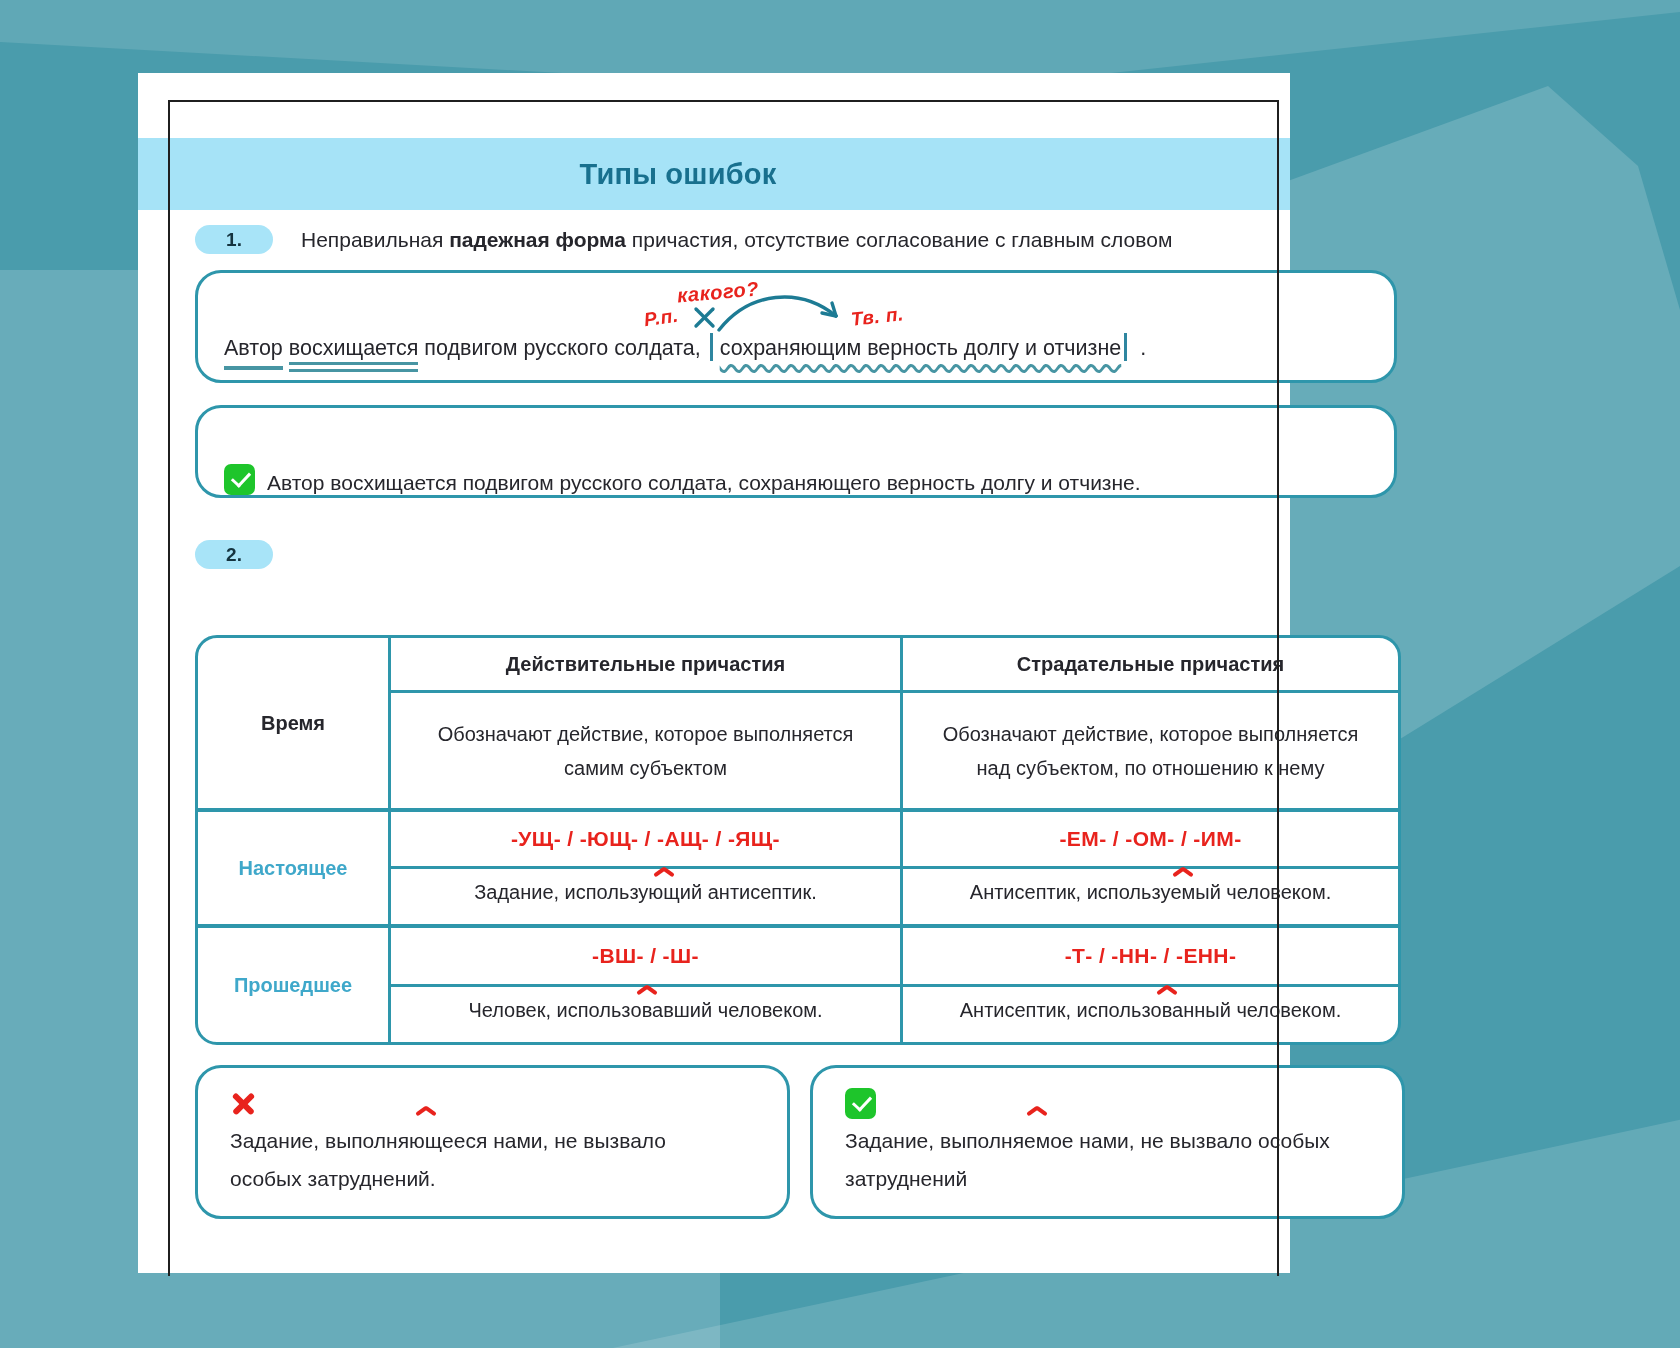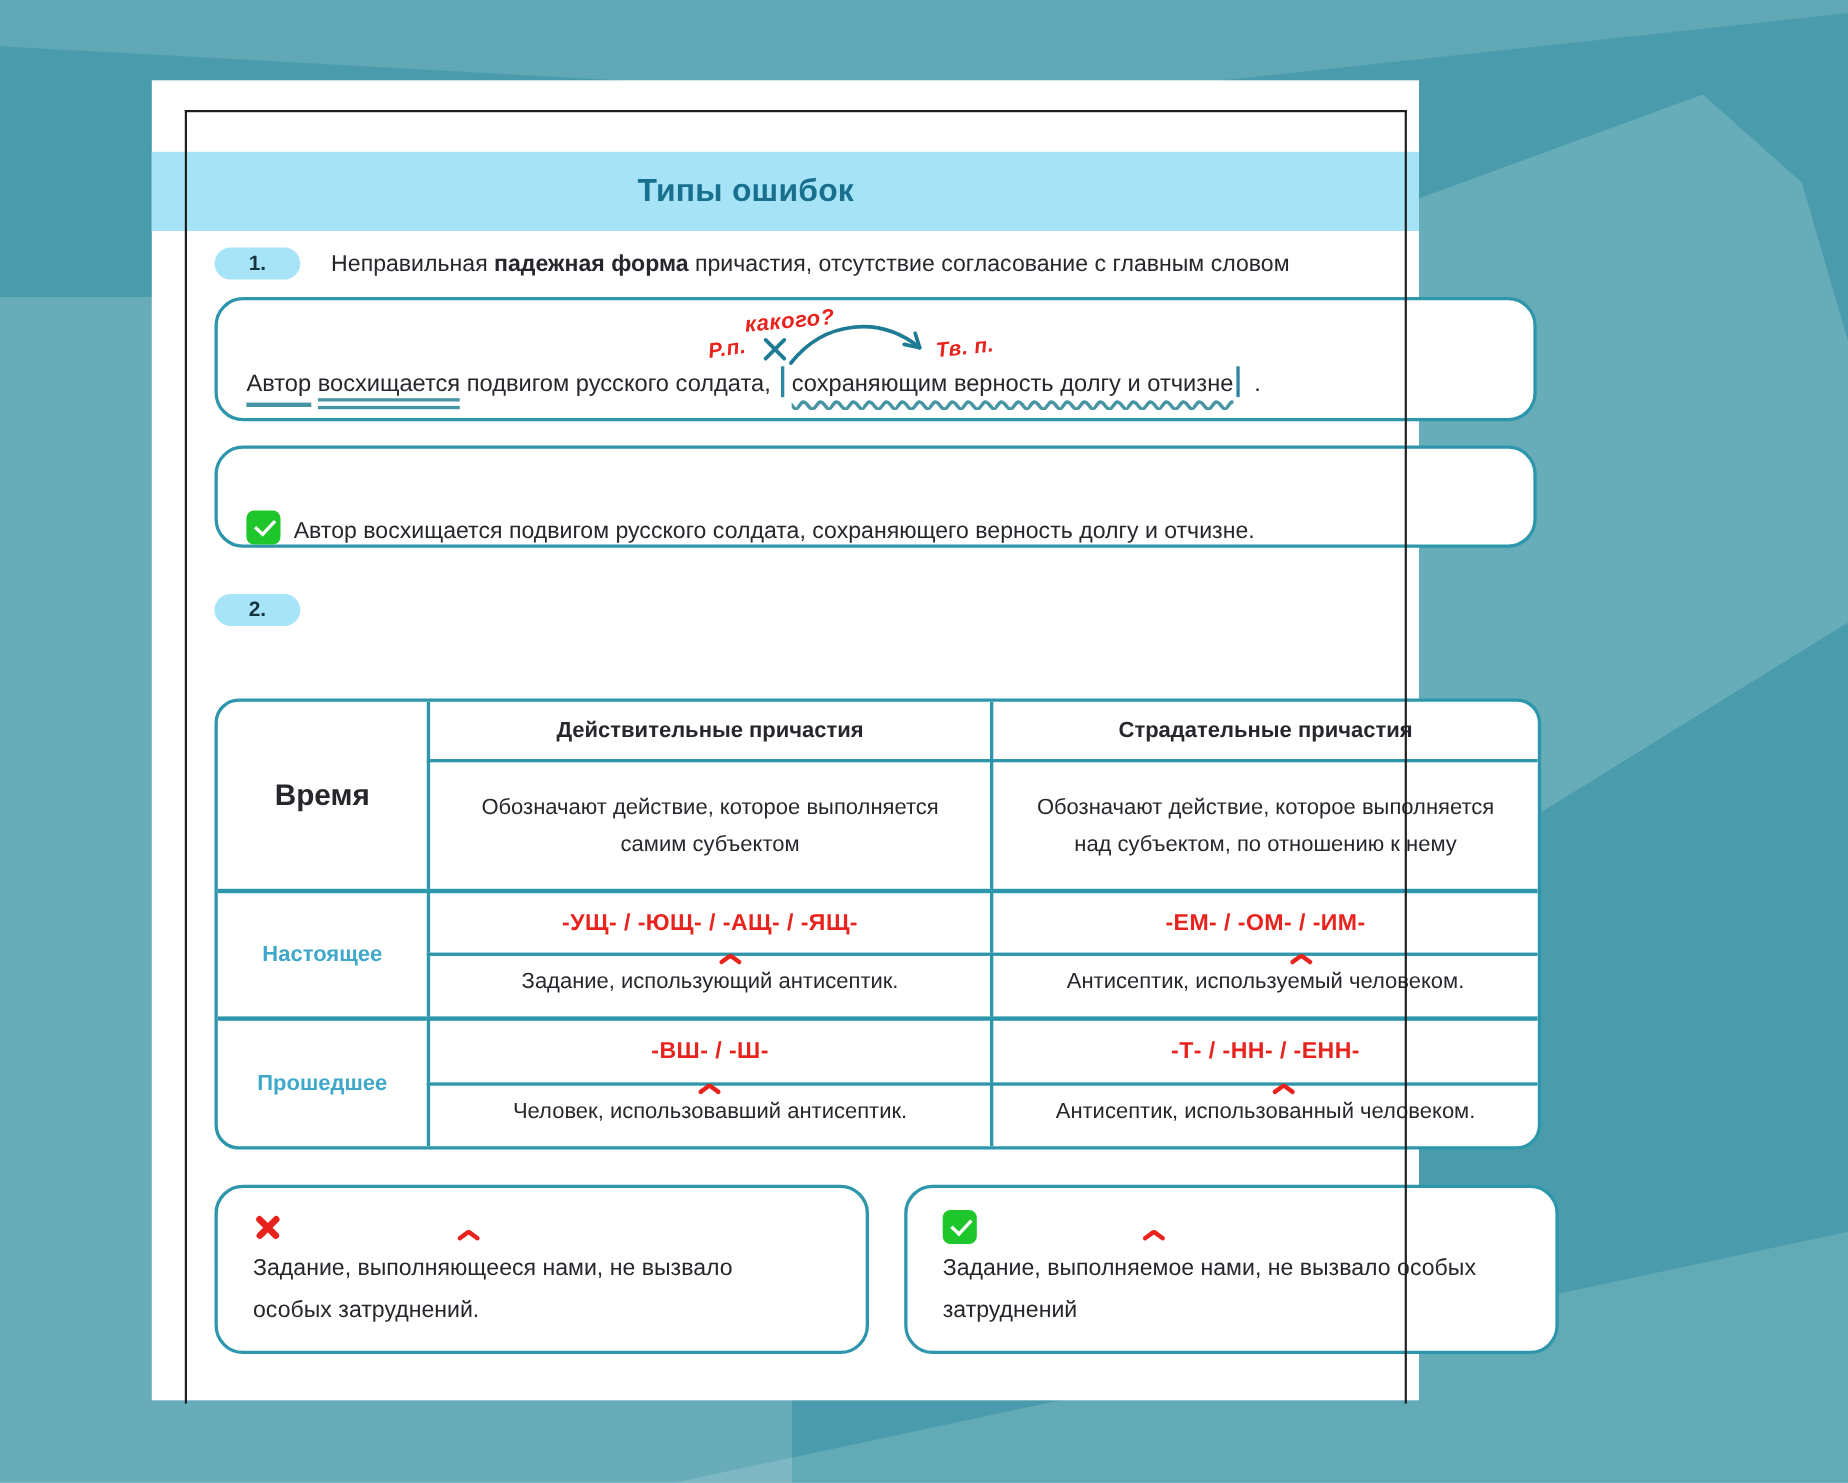--- a/index.html
+++ b/index.html
@@ -74,37 +74,37 @@
   .tc{border-left:3px solid var(--teal);border-top:3px solid var(--teal);
       display:flex;align-items:center;justify-content:center;text-align:center;padding:16px 28px}
   .tc.nol{border-left:0}
   .tc.not{border-top:0}
   .tc.thick{border-top-width:4px}
   .tc.head{font-weight:bold;font-size:20px}
   .tc.desc{font-size:20px;line-height:34px}
   .tc.sfx{color:var(--red);font-weight:bold;font-size:21px;letter-spacing:.4px}
   .tc.lab{color:var(--blue-label);font-weight:bold;font-size:20px}
   .tc.ex{font-size:20px;padding-top:8px}
-  .c-time{grid-area:1/1/3/2;font-weight:bold;font-size:27px}
+  .c-time{grid-area:1/1/3/2;font-weight:bold;font-size:20px}
   .c-at{grid-area:1/2/2/3}.c-pt{grid-area:1/3/2/4}
   .c-ad{grid-area:2/2/3/3}.c-pd{grid-area:2/3/3/4}
   .c-l1{grid-area:3/1/5/2}.c-s1a{grid-area:3/2/4/3}.c-s1p{grid-area:3/3/4/4}
   .c-e1a{grid-area:4/2/5/3}.c-e1p{grid-area:4/3/5/4}
   .c-l2{grid-area:5/1/7/2}.c-s2a{grid-area:5/2/6/3}.c-s2p{grid-area:5/3/6/4}
   .c-e2a{grid-area:6/2/7/3}.c-e2p{grid-area:6/3/7/4}
 
   
   .mk{position:relative;display:inline-block}
   .mk-caret{position:absolute;left:50%;top:-15px;width:20px;height:11px;transform:translateX(-50%)}
   .mk-caret::before,.mk-caret::after{content:"";position:absolute;width:13px;height:3.6px;background:var(--red);border-radius:2px;top:4px}
   .mk-caret::before{left:-1px;transform:rotate(-36deg)}
   .mk-caret::after{right:-1px;transform:rotate(36deg)}
 
   
-  .bottom-row{margin-top:32px;display:flex;gap:32px}
+  .bottom-row{margin-top:20px;display:flex;gap:20px}
   .bbox{width:595px;height:154px;padding:20px 26px 0 32px}
   .bl{font-size:21px;line-height:38px;white-space:pre-wrap}
   .bl .mk-caret{top:-17px}
   .icon-line{height:34px;display:flex;align-items:flex-start}
 
   .x-icon{position:relative;width:27px;height:27px;display:inline-block;margin-top:2px}
   .x-icon::before,.x-icon::after{content:"";position:absolute;left:0;top:11px;width:27px;height:5.5px;border-radius:3px;background:var(--red)}
   .x-icon::before{transform:rotate(45deg)}
   .x-icon::after{transform:rotate(-45deg)}
 
@@ -177,21 +177,21 @@
           <p><span>Задание, использу</span><span class="mk"><span class="mk-caret"></span><span>ющ</span></span><span>ий антисептик.</span></p>
         </div>
       <div class="tc ex c-e1p">
           <p><span>Антисептик, использу</span><span class="mk"><span class="mk-caret"></span><span>ем</span></span><span>ый человеком.</span></p>
         </div>
 
       <div class="tc nol thick lab c-l2">Прошедшее</div>
       <div class="tc thick sfx c-s2a">-ВШ- / -Ш-</div>
       <div class="tc thick sfx c-s2p">-Т- / -НН- / -ЕНН-</div>
       <div class="tc ex c-e2a">
-          <p><span>Человек, использ</span><span class="mk"><span class="mk-caret"></span><span>ова</span></span><span>вший антисептик.</span></p>
+          <p><span>Человек, использ</span><span class="mk"><span class="mk-caret"></span><span>ова</span></span><span>вший человеком.</span></p>
         </div>
       <div class="tc ex c-e2p">
           <p><span>Антисептик, использ</span><span class="mk"><span class="mk-caret"></span><span>ова</span></span><span>нный человеком.</span></p>
         </div>
     </div>
 
     <div class="bottom-row">
       <div class="xbox bbox">
         <div class="icon-line">
             <span class="x-icon"></span>

